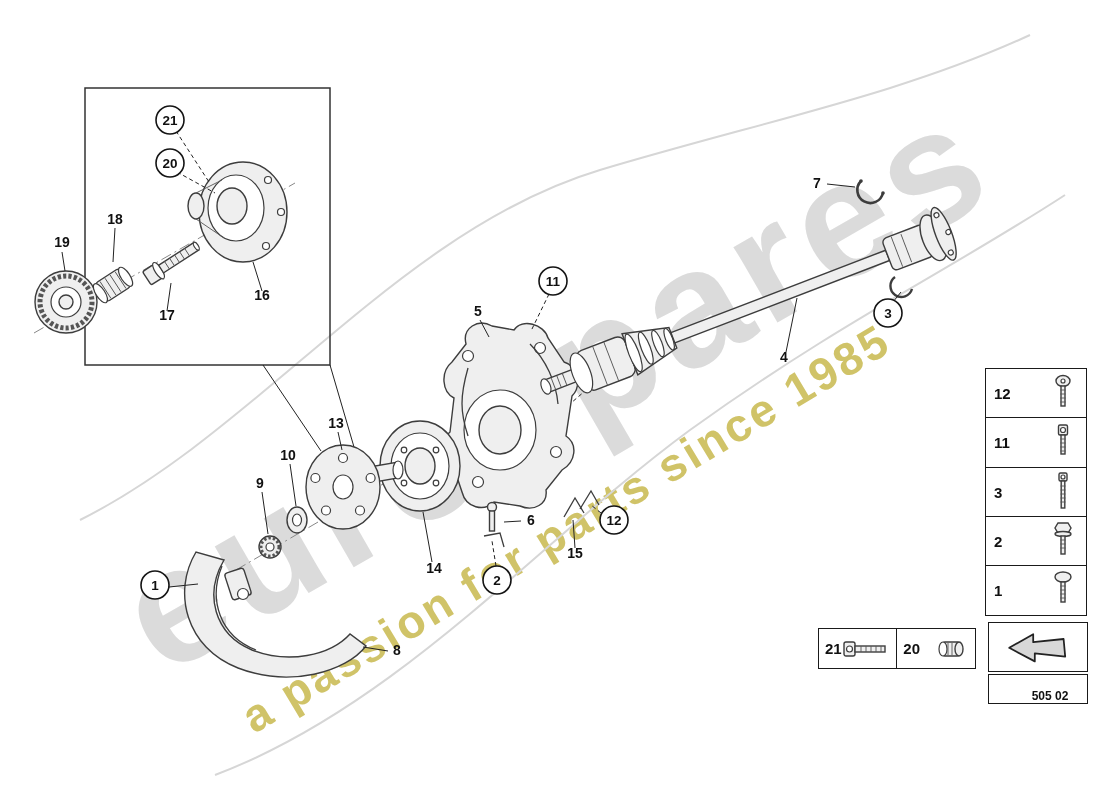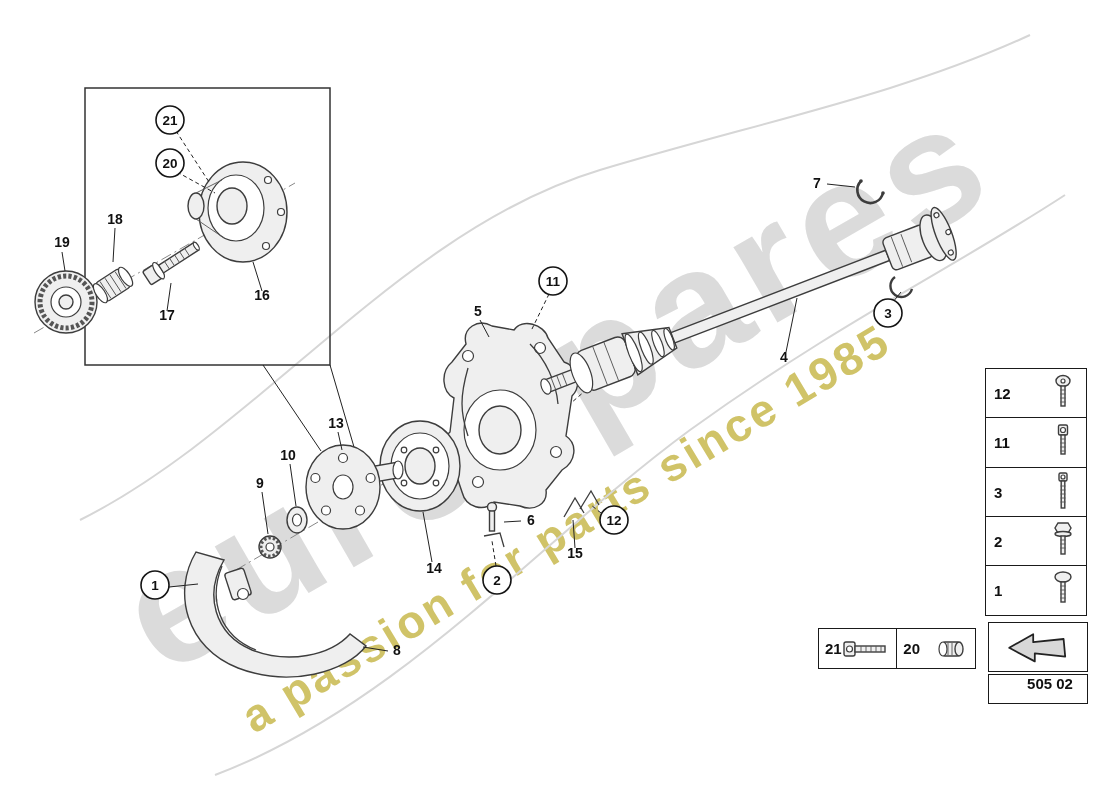--- a/index.html
+++ b/index.html
@@ -37,22 +37,22 @@
   .hardware-box{position:absolute;left:818px;top:628px;z-index:3;display:flex;}
   .hcell{box-sizing:border-box;width:80px;height:41px;border:1.7px solid #1a1a1a;background:#fff;
          display:flex;align-items:center;padding:0 6px;}
   .hcell + .hcell{margin-left:-1.7px;}
   .hicon{margin-left:auto;}
   
   .arrow-box{position:absolute;left:988px;top:622px;width:100px;height:50px;box-sizing:border-box;
              border:1.7px solid #1a1a1a;background:#fff;display:flex;align-items:center;
              justify-content:center;z-index:3;}
   .code-box{position:absolute;left:988px;top:674px;width:100px;height:30px;box-sizing:border-box;
-            border:1.7px solid #1a1a1a;background:#fff;display:flex;align-items:flex-start;
-            justify-content:center;z-index:3;font-weight:bold;font-size:15px;color:#111;padding-left:24px;}
+            border:1.7px solid #1a1a1a;background:#fff;display:flex;align-items:flex-end;
+            justify-content:center;z-index:3;font-weight:bold;font-size:12px;color:#111;padding-left:24px;}
 </style>
 </head>
 <body>
 
 <div class="stage">
 
   <div class="wm-brand">eurospares</div>
   <div class="wm-tagline">a passion for parts since 1985</div>
 
   <svg class="diagram" width="1100" height="800" viewBox="0 0 1100 800">

